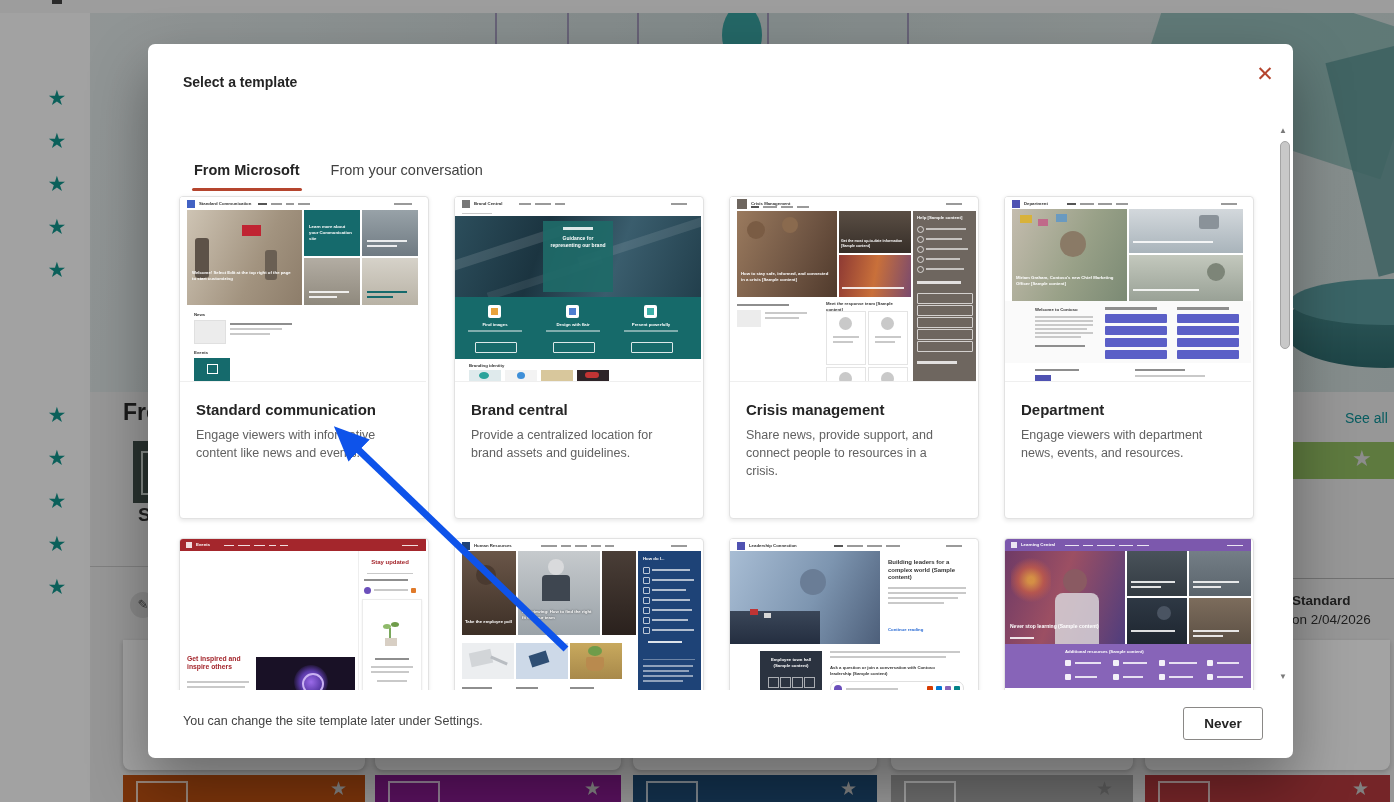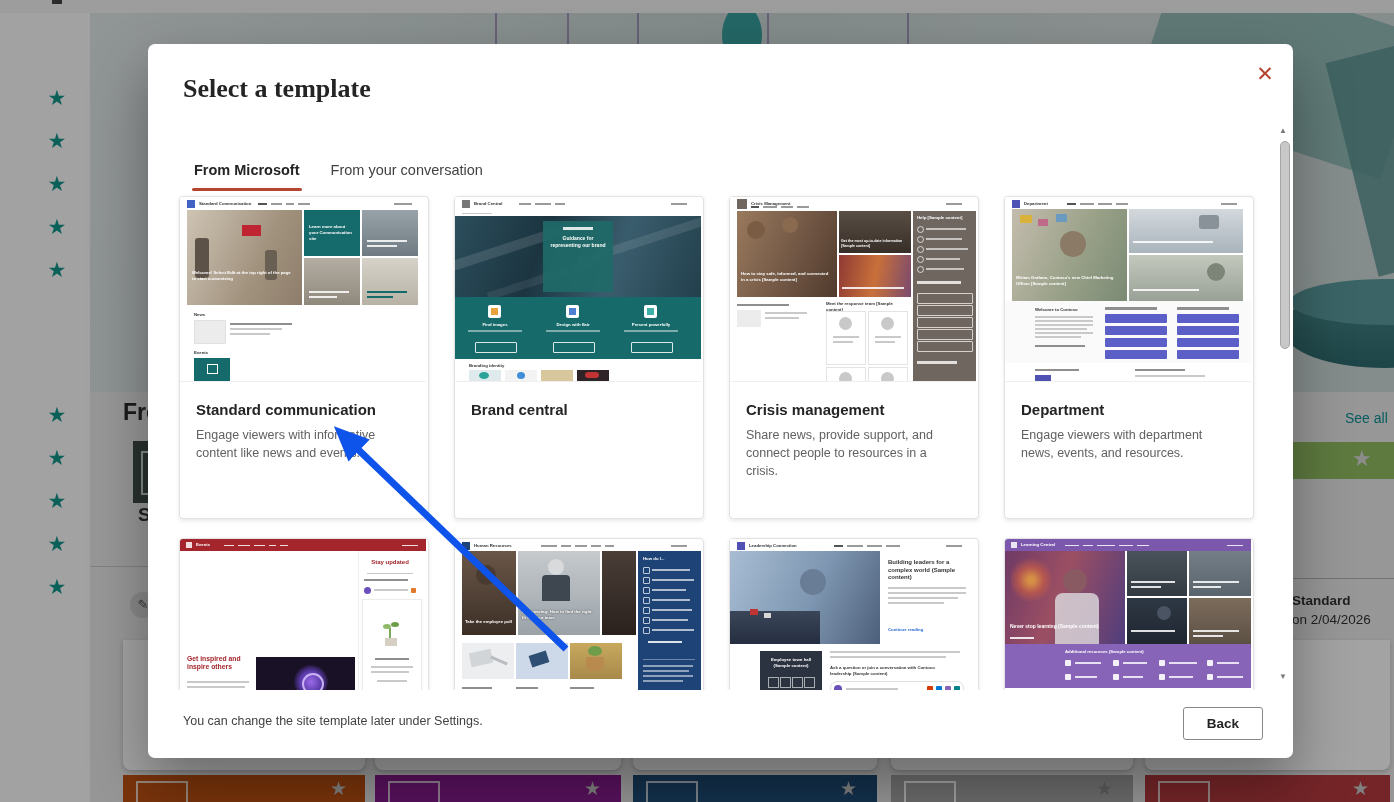--- a/index.html
+++ b/index.html
@@ -31,21 +31,21 @@
   #bg-msft{left:1292px;top:593px;font-size:13.5px;font-weight:700;color:#333;}
   #bg-date{left:1292px;top:612px;font-size:13.5px;color:#333;}
   .bcard{top:640px;height:130px;background:#fff;border-radius:0 0 8px 8px;box-shadow:0 2px 5px rgba(0,0,0,.2);}
   .btile{top:775px;height:27px;}
   .btile .logo-box{left:13px;top:6px;width:48px;height:30px;border:2px solid rgba(255,255,255,.75);}
   .btile .tile-star{top:2px;font-size:19px;color:#c9c9c9;}
   #dim{left:0;top:0;width:1394px;height:802px;background:rgba(0,0,0,.36);z-index:5;}
   
   #dialog{left:148px;top:44px;width:1145px;height:714px;background:#fff;border-radius:7px;
     box-shadow:0 26px 58px rgba(0,0,0,.35);z-index:10;}
-  #dlg-title{left:35px;top:30px;font-size:26px;font-weight:600;color:#242424;font-family:Liberation Serif, serif;}
+  #dlg-title{left:35px;top:30px;font-size:14px;font-weight:600;color:#242424;}
   #dlg-close{left:1101px;top:14px;width:32px;height:32px;font-size:21px;line-height:32px;text-align:center;color:#b5452e;cursor:pointer;}
   #tabs{left:44px;top:98px;display:flex;gap:27px;margin-top:20px;}
   .tab{position:relative;padding:0 2px 13px;font-size:14.5px;color:#424242;cursor:pointer;white-space:nowrap;}
   .tab.sel{font-weight:700;color:#242424;}
   .tab-underline{position:absolute;left:0;right:0;bottom:0;height:3px;background:#b5452e;border-radius:2px;}
   #scrollarea{left:0;top:146px;width:1145px;height:500px;overflow:hidden;}
   .card{position:absolute;width:248px;height:321px;background:#fff;border:1px solid #e2e2e2;border-radius:4px;
     box-shadow:0 1.5px 4px rgba(0,0,0,.09);overflow:hidden;cursor:pointer;}
   .thumb{position:absolute;left:0;top:0;width:246px;height:184px;background:#fff;border-bottom:1px solid #efefef;overflow:hidden;}
   .cbody{position:absolute;left:0;top:184px;width:216px;padding:16px;}
@@ -260,20 +260,21 @@
           <div class="a" style="left:50px;top:173px;width:32px;height:11px;background:#f3f3f3;">
               <div class="a" style="left:12px;top:2px;width:8px;height:7px;background:#3f8fd8;border-radius:50%;"></div>
             </div>
           <div class="a" style="left:86px;top:173px;width:32px;height:11px;background:#d8c79c;"></div>
           <div class="a" style="left:122px;top:173px;width:32px;height:11px;background:#2e2428;">
               <div class="a" style="left:8px;top:2px;width:14px;height:6px;background:#c23434;border-radius:3px;"></div>
             </div>
         </div>
         <div class="cbody">
           <div class="cname">Brand central</div>
+          <div class="cdesc">Provide a centralized location for brand assets and guidelines.</div>
         </div>
       </div>
 
       <div class="card" style="left:856px;top:6px;">
         <div class="thumb">
           <div class="a mini-head" style="height:12px;">
             <div class="a mini-logo" style="background:#4f52b2;"></div>
             <div class="a mini-name t4">Department</div>
             <div class="a nav" style="left:62px;width:9px;background:#555;"></div>
             <div class="a nav" style="left:75px;width:14px;"></div>
@@ -610,21 +611,21 @@
         </div>
       </div>
 
     </div>
 
     <div class="a" id="sb-up" style="top:82px;">▲</div>
     <div class="a" id="sb-thumb"></div>
     <div class="a" id="sb-down" style="top:628px;">▼</div>
 
     <div class="a" id="dlg-footer-note">You can change the site template later under Settings.</div>
-    <div class="a" id="back-btn">Back</div>
+    <div class="a" id="back-btn">Never</div>
   </div>
 
   <svg id="arrow-svg" width="1394" height="802" viewBox="0 0 1394 802">
     <defs>
       <marker id="ah" markerWidth="5" markerHeight="4.4" refX="3.2" refY="2.2" orient="auto">
         <path d="M0,0 L5,2.2 L0,4.4 z" fill="#0E53EA"></path>
       </marker>
     </defs>
     <line x1="566" y1="649" x2="343" y2="435" stroke="#0E53EA" stroke-width="7" marker-end="url(#ah)"></line>
   </svg>

